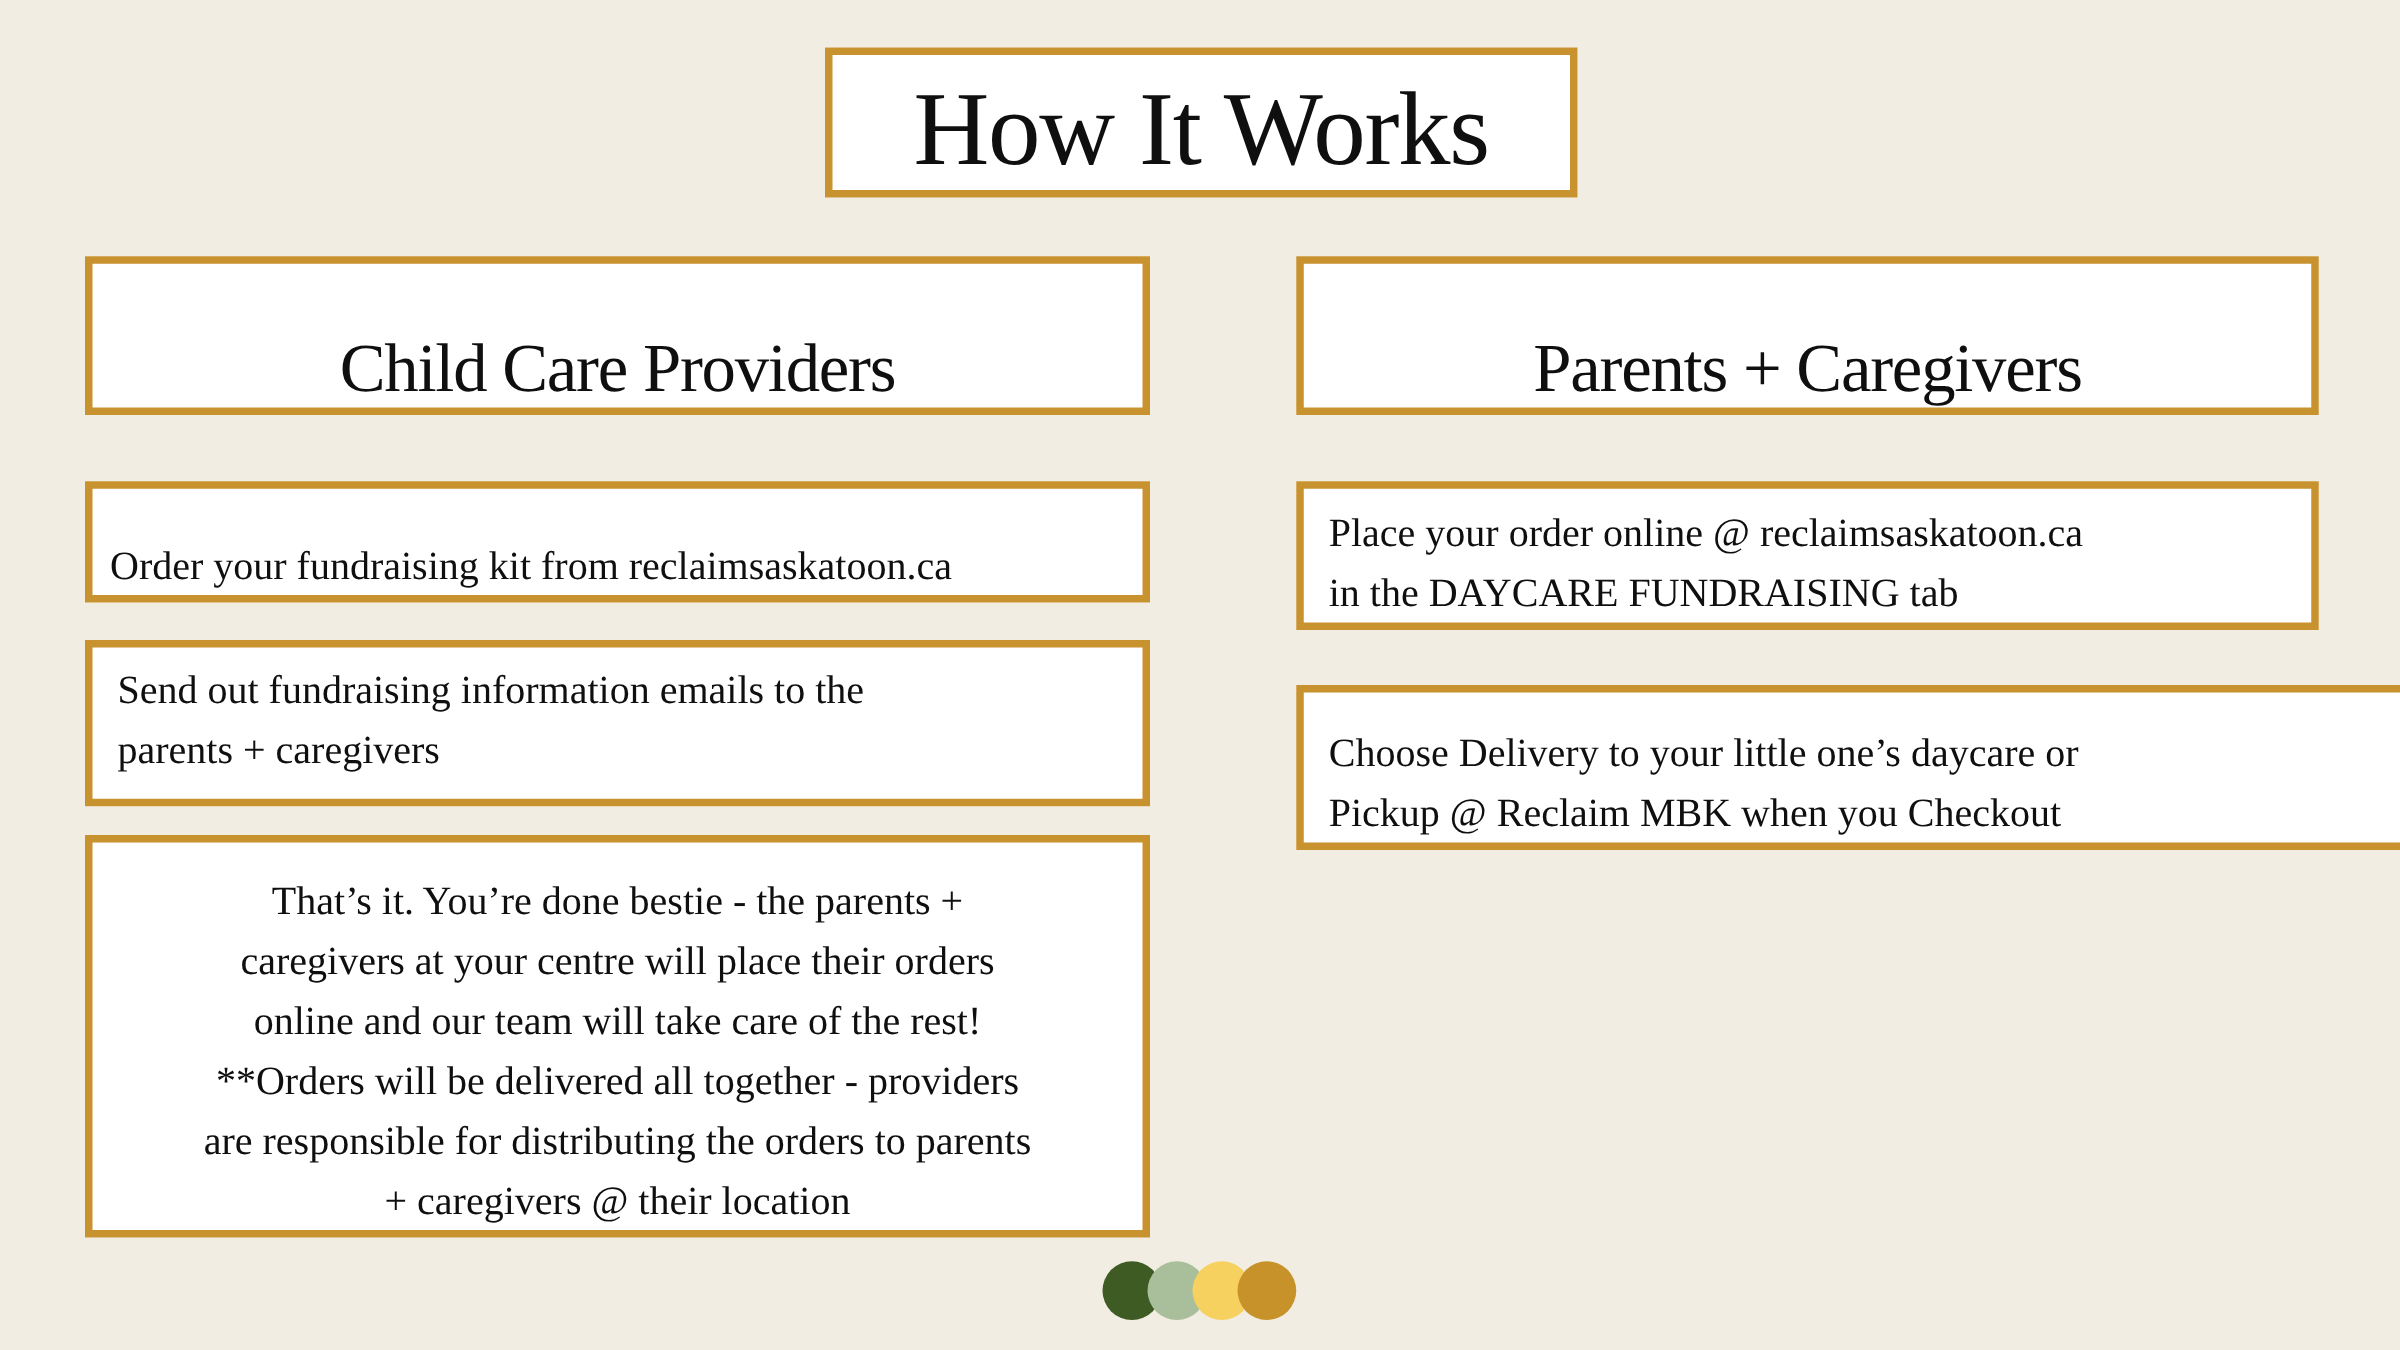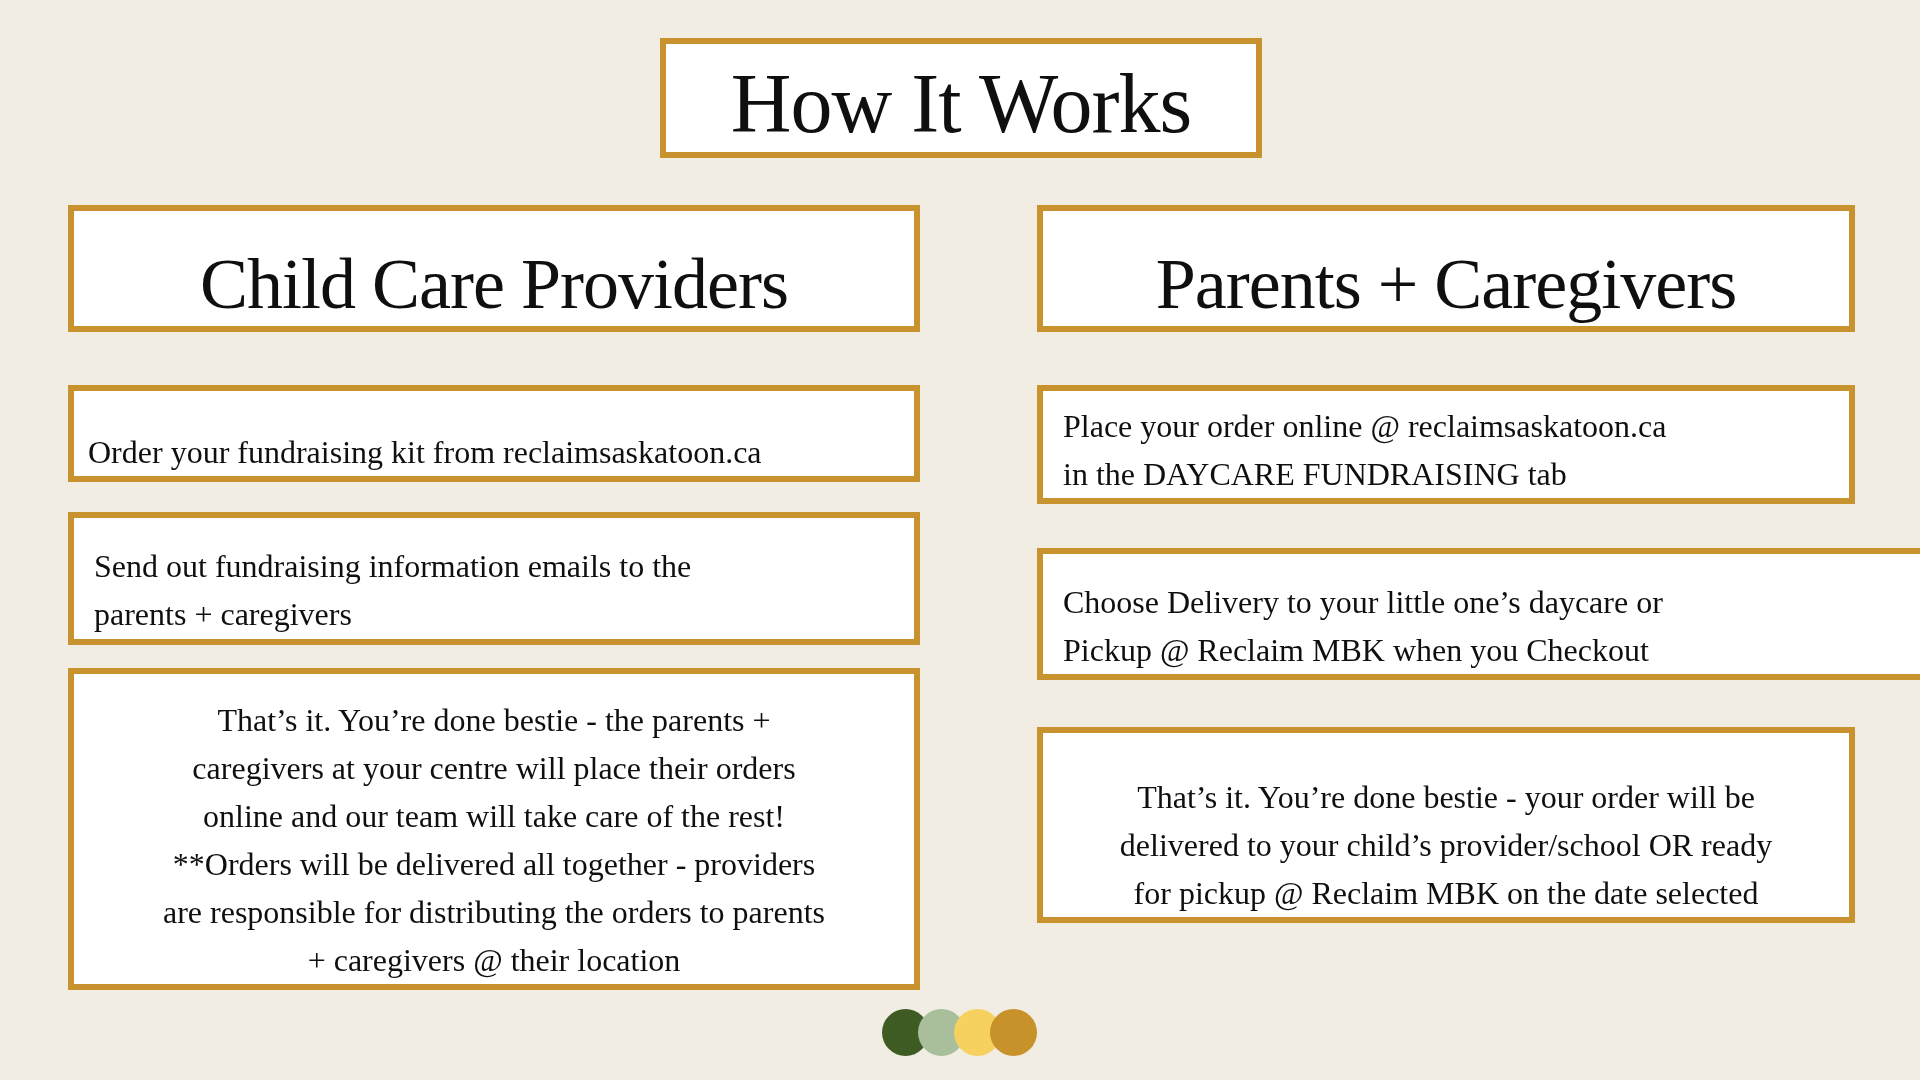--- a/index.html
+++ b/index.html
@@ -34,38 +34,38 @@
     white-space: pre;
   }
 
   .col-header {
     top: 205px; height: 127px;
     justify-content: center;
   }
   .col-header-left  { left: 68px;   width: 852px; }
   .col-header-right { left: 1037px; width: 818px; }
   .header-text {
-    font-size: 72px;
+    font-size: 55px;
     letter-spacing: -1px;
     white-space: pre;
   }
 
   .step-text {
     font-size: 32px;
     line-height: 1.5;
     white-space: pre;
     width: 100%;
     margin-top: 24px;
   }
   .align-left   .step-text { text-align: left; }
   .align-center .step-text { text-align: center; }
 
   
   .l-step-1 { left: 68px; top: 385px; width: 852px; height: 97px;  padding: 0 14px; }
-  .l-step-2 { left: 68px; top: 512px; width: 852px; height: 133px; padding: 1px 20px; }
+  .l-step-2 { left: 68px; top: 512px; width: 852px; height: 133px; padding: 16px 20px; }
   .l-step-3 { left: 68px; top: 668px; width: 852px; height: 322px; padding: 0 10px; }
 
   
   .r-step-1 { left: 1037px; top: 385px; width: 818px; height: 119px; padding: 0 20px; }
   .r-step-2 { left: 1037px; top: 548px; width: 936px; height: 132px; padding: 0 20px; }
   .r-step-3 { left: 1037px; top: 727px; width: 818px; height: 196px; padding: 0 10px; }
 
   .dots {
     position: absolute;
     left: 882px; top: 1009px;
@@ -116,25 +116,20 @@
   <div class="gold-box r-step-1 align-left">
     <div class="step-text">Place your order online @ reclaimsaskatoon.ca
 in the DAYCARE FUNDRAISING tab</div>
   </div>
 
   <div class="gold-box r-step-2 align-left">
     <div class="step-text">Choose Delivery to your little one’s daycare or
 Pickup @ Reclaim MBK when you Checkout</div>
   </div>
 
-  <div class="gold-box r-step-3 align-center">
-    <div class="step-text">That’s it. You’re done bestie - your order will be
-delivered to your child’s provider/school OR ready
-for pickup @ Reclaim MBK on the date selected</div>
-  </div>
 
   <div class="dots">
     <div class="dot" style="background-color: rgb(62, 91, 36);"></div>
     <div class="dot" style="background-color: rgb(169, 191, 155);"></div>
     <div class="dot" style="background-color: rgb(246, 209, 96);"></div>
     <div class="dot" style="background-color: rgb(200, 146, 43);"></div>
   </div>
 
 </div>
 

